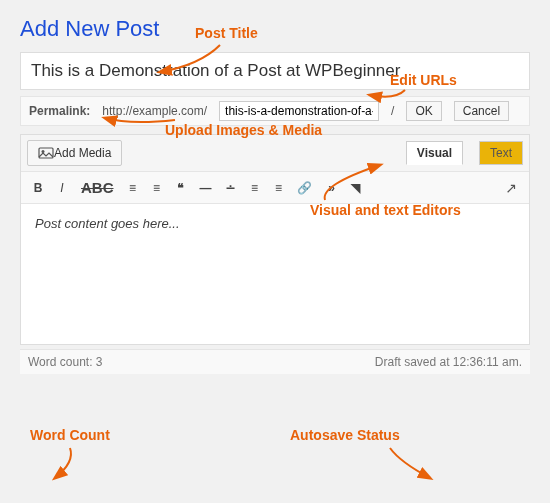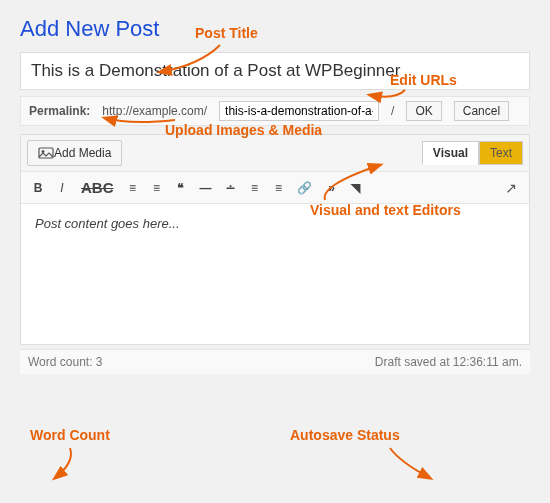--- a/index.html
+++ b/index.html
@@ -94,21 +94,21 @@
       cursor: pointer;
       color: #333;
       border-radius: 2px;
     }
     .media-icon-svg {
       width: 16px;
       height: 16px;
     }
     .editor-tabs {
       display: flex;
-      gap: 0;
+      gap: 16px;
     }
     .editor-tab {
       padding: 4px 10px;
       font-size: 12px;
       border: 1px solid #ccc;
       background: #eab308;
       cursor: pointer;
       color: #555;
     }
     .editor-tab.active {

